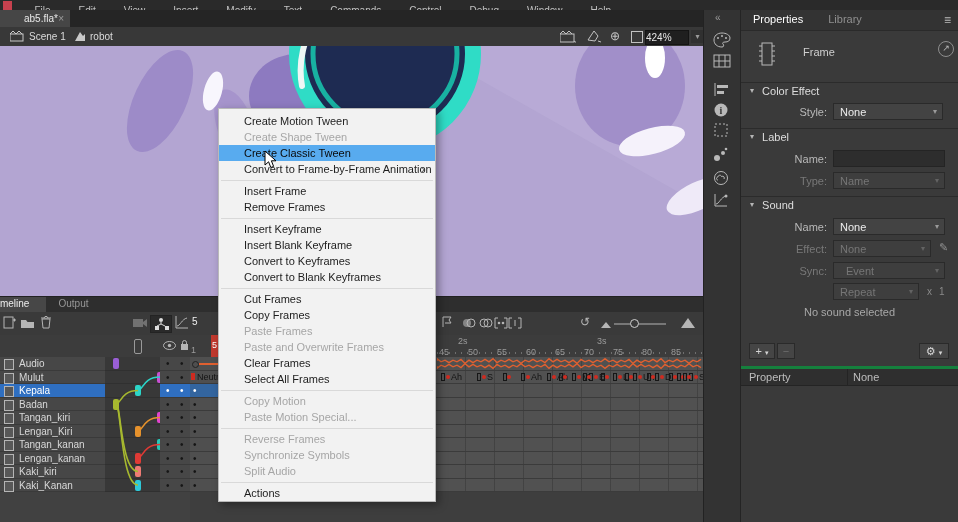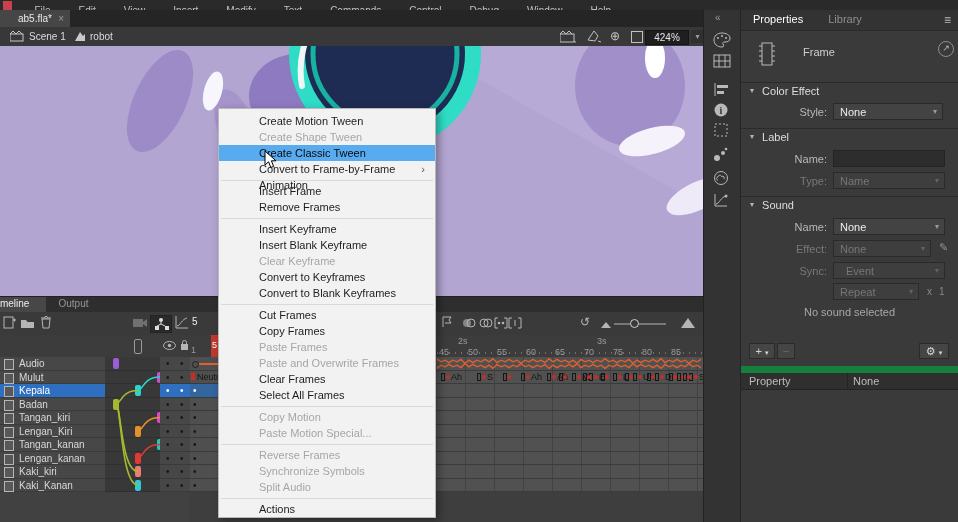--- a/index.html
+++ b/index.html
@@ -8,28 +8,28 @@
   .abs{position:absolute;}
 
   
   #menubar{left:0;top:0;width:958px;height:10px;background:#2a2a2a;overflow:hidden;white-space:nowrap;}
   #menubar .logo{position:absolute;left:3px;top:1px;width:9px;height:9px;background:#c7414e;}
   #menubar .mitem{display:inline-block;margin-top:-7px;margin-right:0;padding:0 14px;font-size:10px;color:#c2c2c2;line-height:14px;}
 
   
   #tabbar{left:0;top:10px;width:958px;height:17px;background:#252525;border-bottom:1px solid #1d1d1d;}
   #doctab{position:absolute;left:0;top:0;height:17px;width:70px;background:#464646;color:#e8e8e8;
-          font-size:10px;line-height:17px;padding-left:18px;box-sizing:border-box;}
+          font-size:10px;line-height:17px;padding-left:24px;box-sizing:border-box;}
   #doctab .close{position:absolute;right:6px;top:0;color:#9d9d9d;font-size:10px;}
 
   
   #editbar{left:0;top:27px;width:703px;height:19px;background:#383838;border-bottom:1px solid #242424;font-size:10px;}
   #editbar .crumbtxt{color:#dcdcdc;line-height:19px;}
   .zoombox{position:absolute;left:645px;top:3px;width:42px;height:13px;background:#1f1f1f;border:1px solid #141414;
-           color:#e6e6e6;font-size:10px;text-align:center;line-height:13px;}
+           color:#e6e6e6;font-size:10px;text-align:left;line-height:13px;}
   .zoomdd{position:absolute;left:691px;top:3px;width:13px;height:13px;color:#9a9a9a;font-size:8px;text-align:center;line-height:13px;background:#303030;}
 
   
   #stage{left:0;top:46px;width:703px;height:250px;overflow:hidden;}
 
   
   #dock{left:703px;top:10px;width:37px;height:512px;background:#333333;border-left:1px solid #222;box-sizing:border-box;}
   #dock .collapse{position:absolute;left:11px;top:2px;color:#9a9a9a;font-size:10px;}
   .dockico{position:absolute;left:9px;width:18px;height:16px;color:#b9b9b9;}
   .dockico svg{display:block;}
@@ -49,21 +49,21 @@
   .dd{position:absolute;height:17px;background:#434343;border:1px solid #2a2a2a;color:#ececec;
       font-size:11px;line-height:16px;padding-left:6px;box-sizing:border-box;}
   .dd .chev{position:absolute;right:5px;top:0;color:#9a9a9a;font-size:8px;line-height:16px;}
   .dd.dis{background:#3e3e3e;color:#767676;}
   .dd.dis .chev{color:#636363;}
   .txtin{position:absolute;height:17px;background:#2d2d2d;border:1px solid #242424;box-sizing:border-box;}
   .statusline{position:absolute;width:100%;text-align:center;color:#a8a8a8;}
   .fbtn{position:absolute;height:16px;background:#454545;border:1px solid #2a2a2a;color:#d5d5d5;
         font-size:11px;line-height:14px;text-align:center;box-sizing:border-box;}
   .fbtn.dim{color:#6e6e6e;}
-  .ftablehead{position:absolute;left:0;width:100%;height:16px;background:#2f2f2f;border-top:7px solid #15803d;border-bottom:1px solid #242424;color:#bdbdbd;}
+  .ftablehead{position:absolute;left:0;width:100%;height:16px;background:#2f2f2f;border-top:3px solid #15803d;border-bottom:1px solid #242424;color:#bdbdbd;}
   .ftablehead .col1{position:absolute;left:8px;top:2px;}
   .ftablehead .col2{position:absolute;left:112px;top:2px;}
   .ftablehead .vd{position:absolute;left:106px;top:0;width:1px;height:16px;background:#242424;}
 
   
   #timeline{left:0;top:296px;width:703px;height:226px;background:#3c3c3c;border-top:1px solid #222;box-sizing:border-box;}
   #tltabs{position:absolute;left:0;top:0;height:15px;width:100%;background:#2e2e2e;}
   .tltab{display:inline-block;height:15px;font-size:10px;padding:1px 8px 0 8px;overflow:hidden;}
   .tltab.active{background:#474747;color:#ededed;width:30px;}
   .tltab.active span{display:inline-block;margin-left:-16px;}
@@ -99,21 +99,21 @@
   .pbar{position:absolute;top:1px;width:6px;height:11px;border-radius:2px;}
   .kf{position:absolute;top:2px;width:4px;height:8px;border:1px solid #161616;box-sizing:border-box;}
   .kdot{position:absolute;top:4px;width:4px;height:4px;border-radius:50%;background:#cf2b20;}
   .klab{position:absolute;top:1px;font-size:9px;color:#141414;}
   #belowrows{position:absolute;left:0;top:195px;width:703px;height:31px;background:#3e3e3e;}
   #belowrows .lp{position:absolute;left:0;top:0;width:190px;height:31px;background:#414141;}
 
   
   #context-menu{left:218px;top:108px;width:218px;background:#f2f2f2;border:1px solid #b9b9b9;
        box-shadow:3px 3px 8px rgba(0,0,0,.35);padding-top:4px;box-sizing:border-box;z-index:50;}
-  .menu-item{position:relative;height:16px;line-height:16px;font-size:11px;color:#1d1d1d;padding-left:40px;}
+  .menu-item{position:relative;height:16px;line-height:16px;font-size:11px;color:#1d1d1d;padding-left:25px;}
   .menu-item.disabled{color:#a6a6a6;}
   .menu-item.highlighted{background:#58abef;color:#0a0a0a;}
   .menu-item .sub{position:absolute;right:10px;top:0;font-size:11px;color:#555;}
   .menu-sep{height:6px;position:relative;}
   .menu-sep:after{content:"";position:absolute;left:2px;right:2px;top:3px;height:1px;background:#d9d9d9;}
 
   #cursor{left:264px;top:150px;z-index:60;}
 
   .eyeico{position:absolute;left:163px;top:45px;width:13px;height:9px;}
   .lockico{position:absolute;left:180px;top:43px;width:9px;height:11px;}
@@ -681,21 +681,20 @@
       <div class="menu-item">Create Motion Tween</div>
       <div class="menu-item disabled">Create Shape Tween</div>
       <div class="menu-item highlighted">Create Classic Tween</div>
       <div class="menu-item">Convert to Frame-by-Frame Animation<span class="sub">›</span></div>
       <div class="menu-sep"></div>
       <div class="menu-item">Insert Frame</div>
       <div class="menu-item">Remove Frames</div>
       <div class="menu-sep"></div>
       <div class="menu-item">Insert Keyframe</div>
       <div class="menu-item">Insert Blank Keyframe</div>
-      <div class="menu-item disabled">Clear Keyframe</div>
       <div class="menu-item">Convert to Keyframes</div>
       <div class="menu-item">Convert to Blank Keyframes</div>
       <div class="menu-sep"></div>
       <div class="menu-item">Cut Frames</div>
       <div class="menu-item">Copy Frames</div>
       <div class="menu-item disabled">Paste Frames</div>
       <div class="menu-item disabled">Paste and Overwrite Frames</div>
       <div class="menu-item">Clear Frames</div>
       <div class="menu-item">Select All Frames</div>
       <div class="menu-sep"></div>

